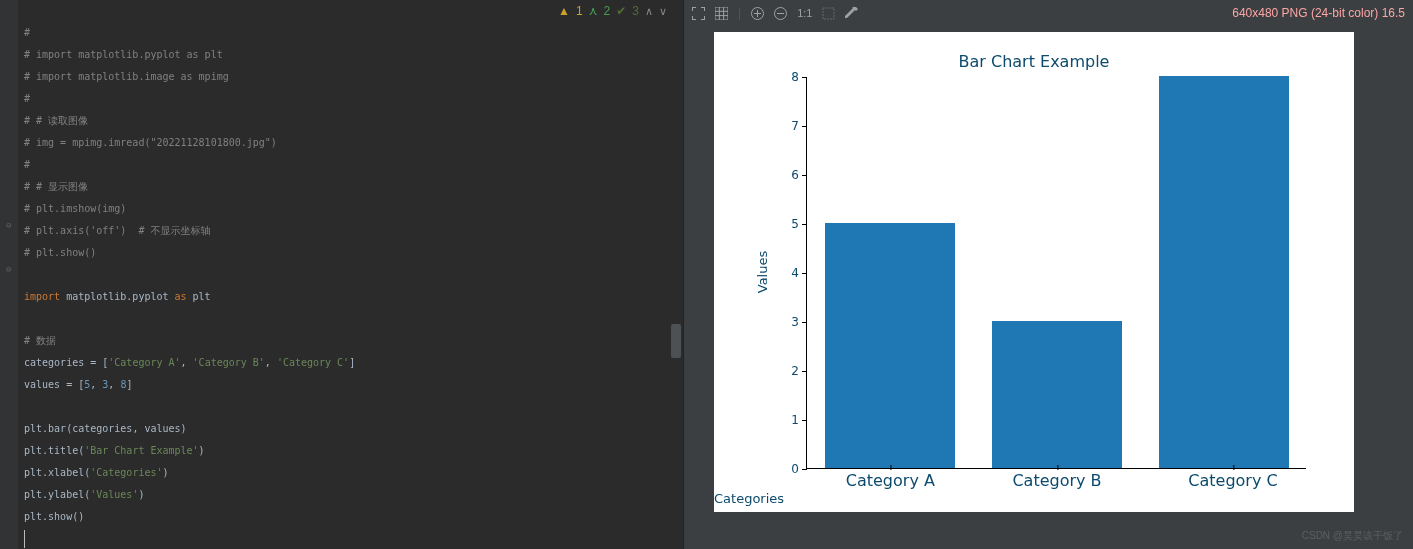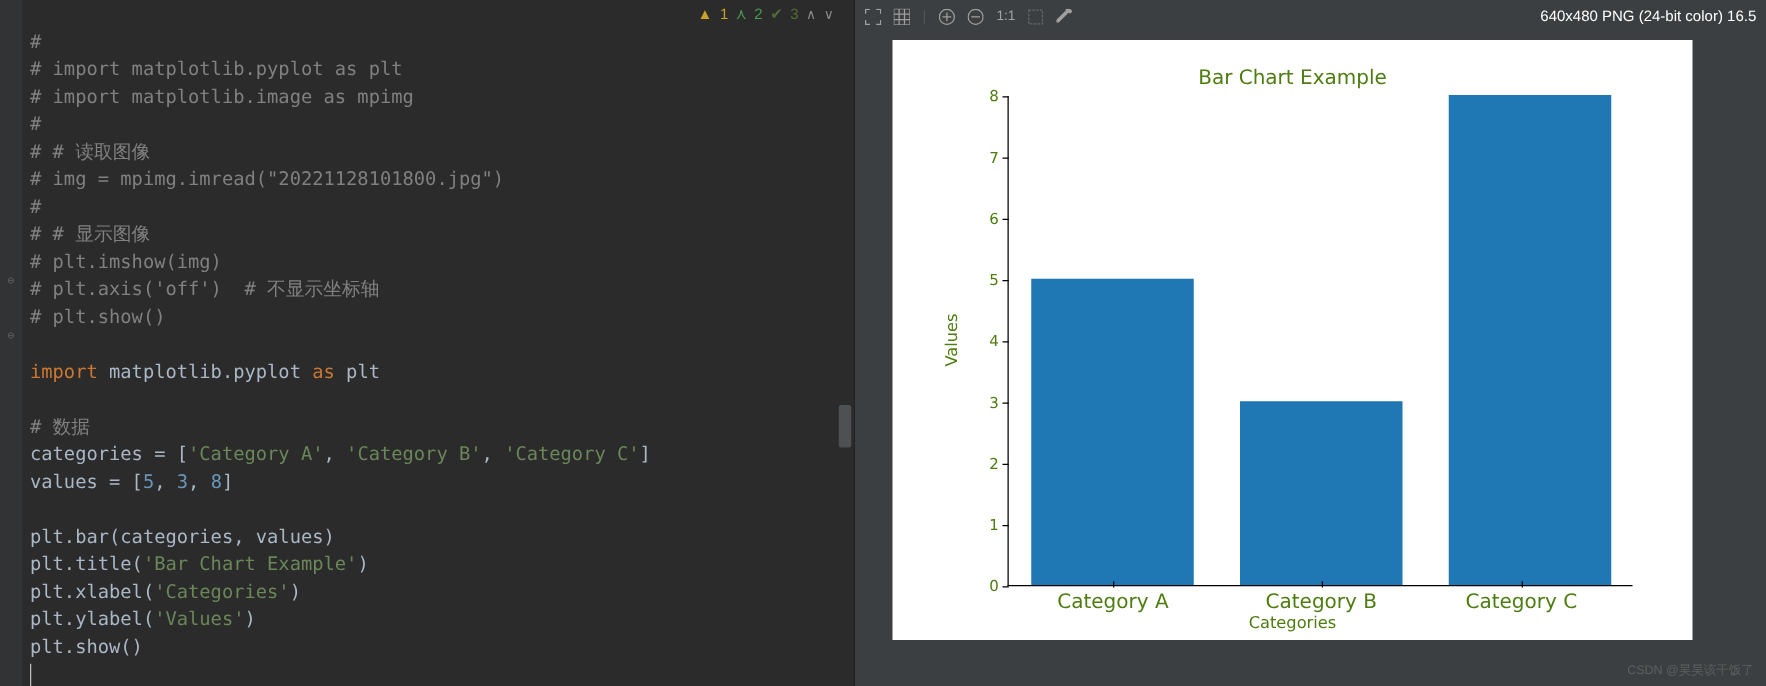--- a/index.html
+++ b/index.html
@@ -2,21 +2,21 @@
 <html><head>
 <meta charset="utf-8">
 <style>
   * { box-sizing: border-box; margin: 0; padding: 0; }
   html, body { width: 1413px; height: 549px; overflow: hidden; font-family: "Consolas", "Menlo", monospace; }
   body { display: flex; background: #2b2b2b; }
 
   
   .editor-pane { width: 683px; height: 549px; background: #2b2b2b; color: #a9b7c6; position: relative; }
   .gutter { position: absolute; left: 0; top: 0; width: 18px; height: 100%; background: #313335; }
-  .code { position: absolute; left: 24px; top: 0; right: 0; font-size: 15px; line-height: 22px; white-space: pre; }
+  .code { position: absolute; left: 24px; top: 0; right: 0; font-size: 10px; line-height: 22px; white-space: pre; }
   .cm  { color: #808080; }   
   .kw  { color: #cc7832; }   
   .str { color: #6a8759; }   
   .num { color: #6897bb; }   
   .id  { color: #a9b7c6; }
 
   .fold { position:absolute; left:6px; color:#606366; font-size:9px; }
   .caret { display:inline-block; width:1px; height:18px; background:#bbbbbb; vertical-align:middle; }
 
   .insp-bar { position:absolute; top:4px; right:16px; display:flex; align-items:center; gap:6px; font-size:12px; font-family: Arial, sans-serif; color:#bbbbbb; }
@@ -27,33 +27,33 @@
 
   .scroll-track { position:absolute; right:2px; top:0; width:10px; height:100%; }
   .scroll-thumb { position:absolute; right:0; width:10px; top:324px; height:34px; background:#4e5154; border-radius:2px; }
 
   
   .viewer-pane { flex:1; height:549px; background:#3c3f41; color:#bbbbbb; border-left:1px solid #222; position:relative; font-family: Arial, sans-serif; }
   .viewer-toolbar { height:26px; display:flex; align-items:center; padding:0 8px; gap:12px; font-size:12px; }
   .tb-left { display:flex; gap:10px; align-items:center; }
   .tb-left span, .tb-right span { cursor:pointer; color:#a0a0a0; }
   .tb-left svg { display:block; }
-  .tb-right { margin-left:auto; color:#ffffff; font-size:12px; white-space:nowrap; }
+  .tb-right { margin-left:auto; color:#fca5a5; font-size:12px; white-space:nowrap; }
 
   .canvas-wrap { position:absolute; top:26px; left:0; right:0; bottom:0; background:#3c3f41; display:flex; align-items:flex-start; justify-content:flex-start; }
-  .figure { margin:6px 0 0 30px; width:640px; height:480px; background:#ffffff; position:relative; font-family: "DejaVu Sans", Arial, sans-serif; color:#4d7c0f; }
+  .figure { margin:6px 0 0 30px; width:640px; height:480px; background:#ffffff; position:relative; font-family: "DejaVu Sans", Arial, sans-serif; color:#0c4a6e; }
   .fig-title { position:absolute; top:20px; left:0; right:0; text-align:center; font-size:16px; }
   .axes { position:absolute; left:92px; top:45px; width:500px; height:392px; border-left:1px solid #000; border-bottom:1px solid #000; }
   .ytick { position:absolute; left:-28px; font-size:12px; transform:translateY(-50%); text-align:right; width:20px; }
   .ytick::after { content:""; position:absolute; right:-8px; top:50%; width:5px; height:1px; background:#000; }
   .xtick { position:absolute; bottom:-22px; font-size:16px; transform:translateX(-50%); white-space:nowrap; }
   .xtick::before { content:""; position:absolute; left:50%; top:-6px; width:1px; height:5px; background:#000; }
   .bar  { position:absolute; bottom:0; background:#1f77b4; }
   .ylab { position:absolute; left:48px; top:50%; transform:translate(-50%,-50%) rotate(-90deg); font-size:13px; }
-  .xlab { position:absolute; left:0; right:0; bottom:6px; text-align:center; font-size:13px; }
+  .xlab { position:absolute; left:0; right:0; bottom:6px; font-size:13px; }
 
   .watermark { position:absolute; right:10px; bottom:6px; font-size:10px; color:rgba(120,120,120,0.55); font-family:"Microsoft YaHei", sans-serif; }
 </style>
 </head>
 <body>
 
 <div class="editor-pane">
   <div class="gutter">
     <span class="fold" style="top:220px">⊖</span>
     <span class="fold" style="top:264px">⊖</span>
@@ -159,20 +159,20 @@
           <div class="ytick" style="top: 196px;">4</div>
           <div class="ytick" style="top: 147px;">5</div>
           <div class="ytick" style="top: 98px;">6</div>
           <div class="ytick" style="top: 49px;">7</div>
           <div class="ytick" style="top: 0px;">8</div>
           <div class="bar" style="left: 18.3333px; width: 130px; height: 245px;"></div>
           <div class="xtick" style="left: 83.3333px;">Category A</div>
           <div class="bar" style="left: 185px; width: 130px; height: 147px;"></div>
           <div class="xtick" style="left: 250px; margin-top: 28px;">Category B</div>
           <div class="bar" style="left: 351.667px; width: 130px; height: 392px;"></div>
-          <div class="xtick" style="left: 410px;">Category C</div>
+          <div class="xtick" style="left: 426px;">Category C</div>
         </div>
       <div class="xlab">Categories</div>
     </div>
   </div>
 
   <div class="watermark">CSDN @昊昊该干饭了</div>
 </div>
 
 </body></html>

